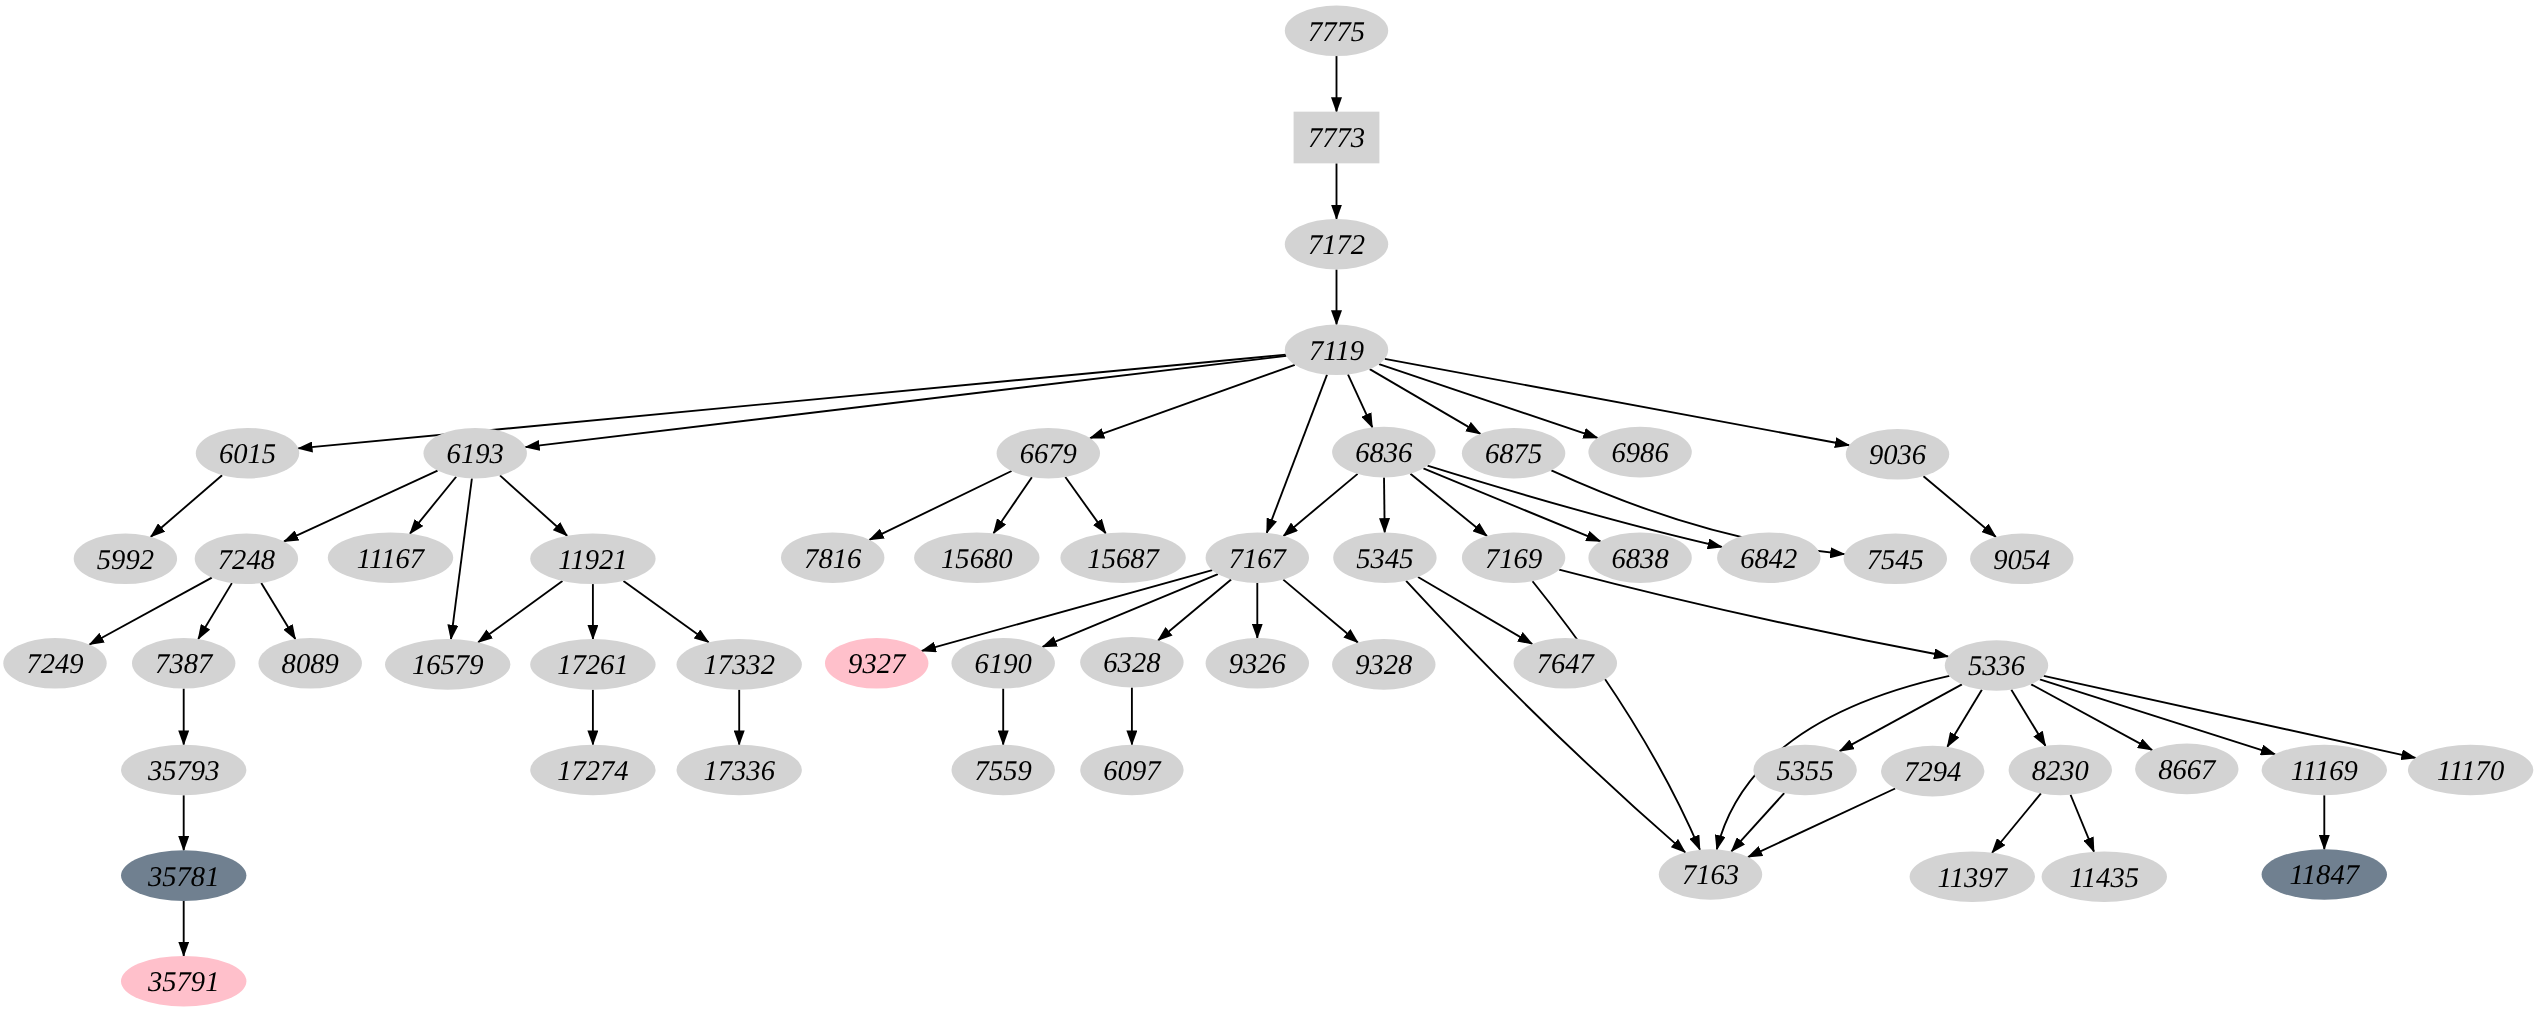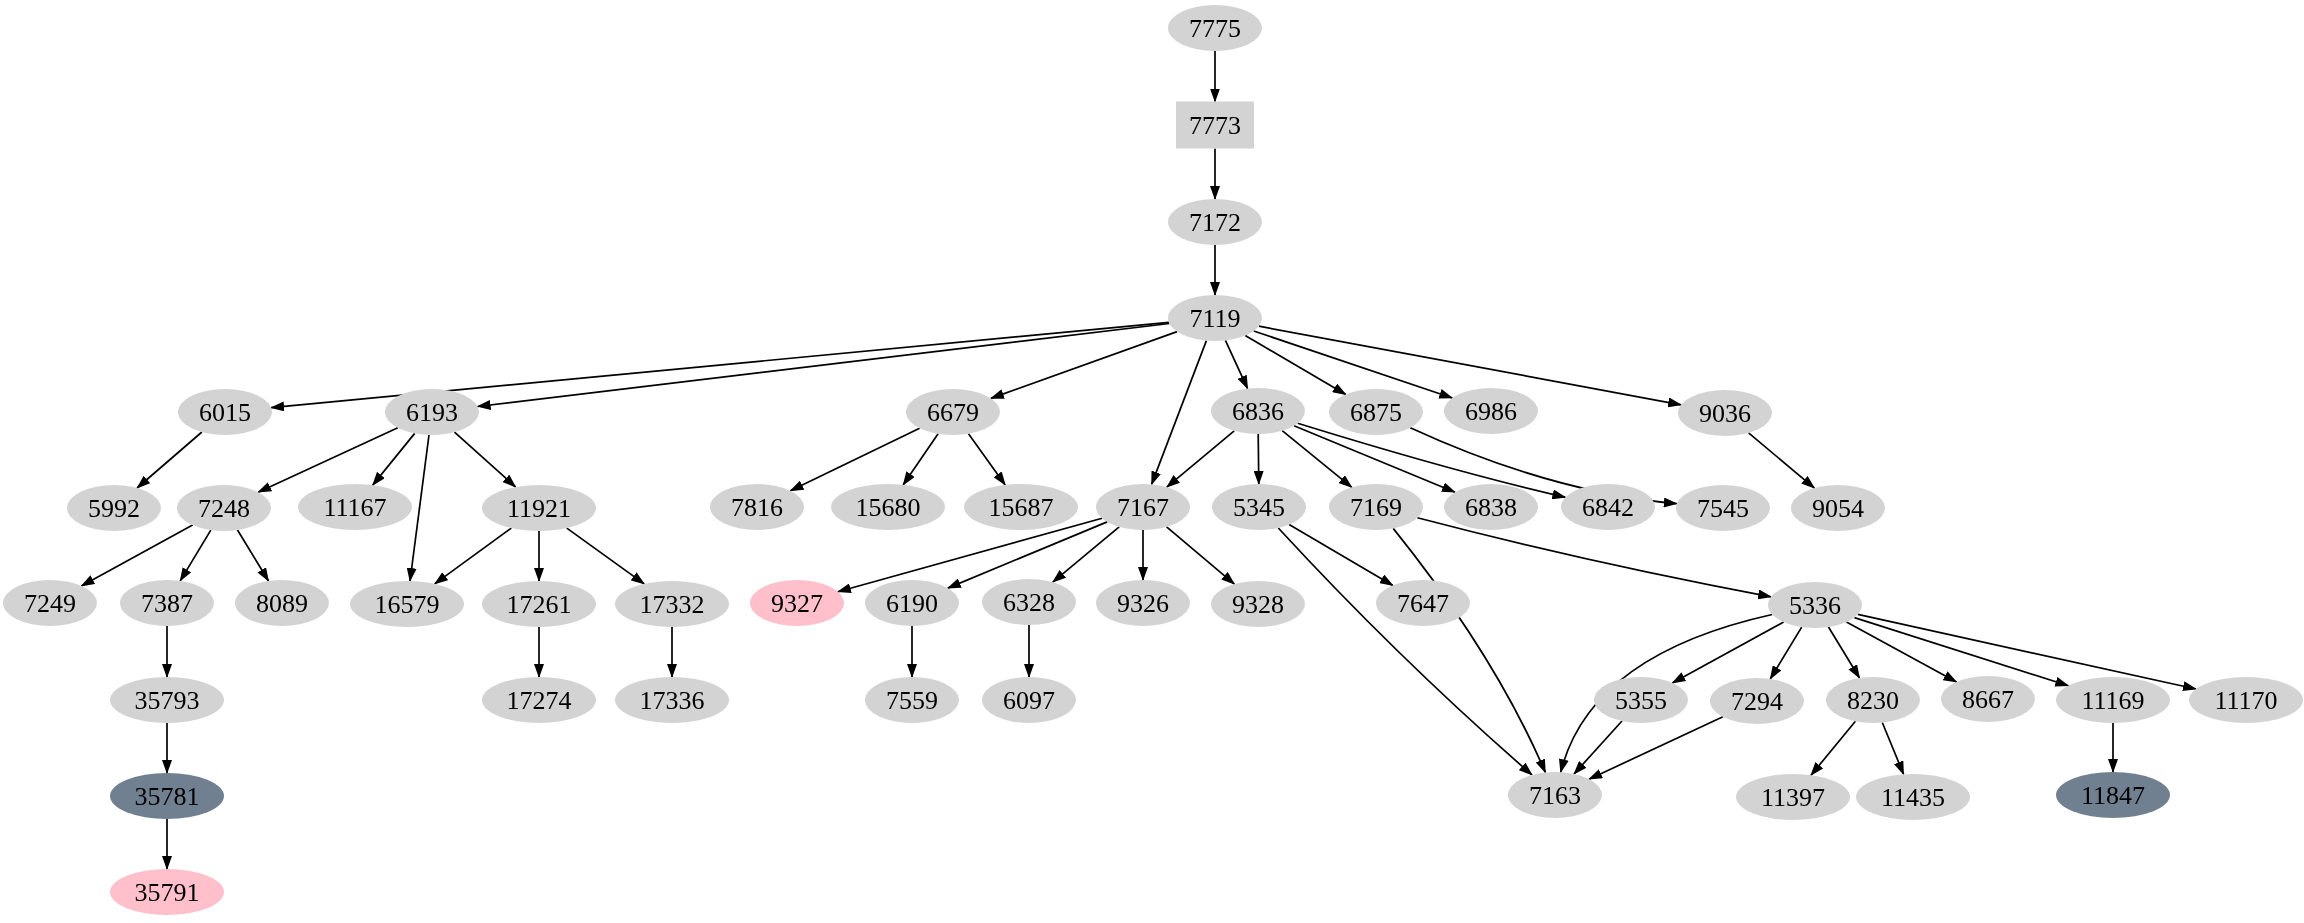--- a/index.html
+++ b/index.html
@@ -4,21 +4,21 @@
 <style>
   html, body {
     margin: 0;
     padding: 0;
     background: #ffffff;
     width: 2304px;
     height: 923px;
     overflow: hidden;
     font-family: "Liberation Serif", "DejaVu Serif", serif;
   }
-  #graph-wrap { position: relative; width: 2304px; height: 923px; }
+  #graph-wrap { position: relative; width: 2304px; height: 923px; font-style: italic; }
   svg { display: block; }
   .edge-path { fill: none; stroke: #000000; stroke-width: 1.7px; }
   .node-label {
     font-family: "Liberation Serif", "DejaVu Serif", serif;
     font-size: 26px;
     fill: #000000;
     text-anchor: middle;
   }
 </style>
 </head>

